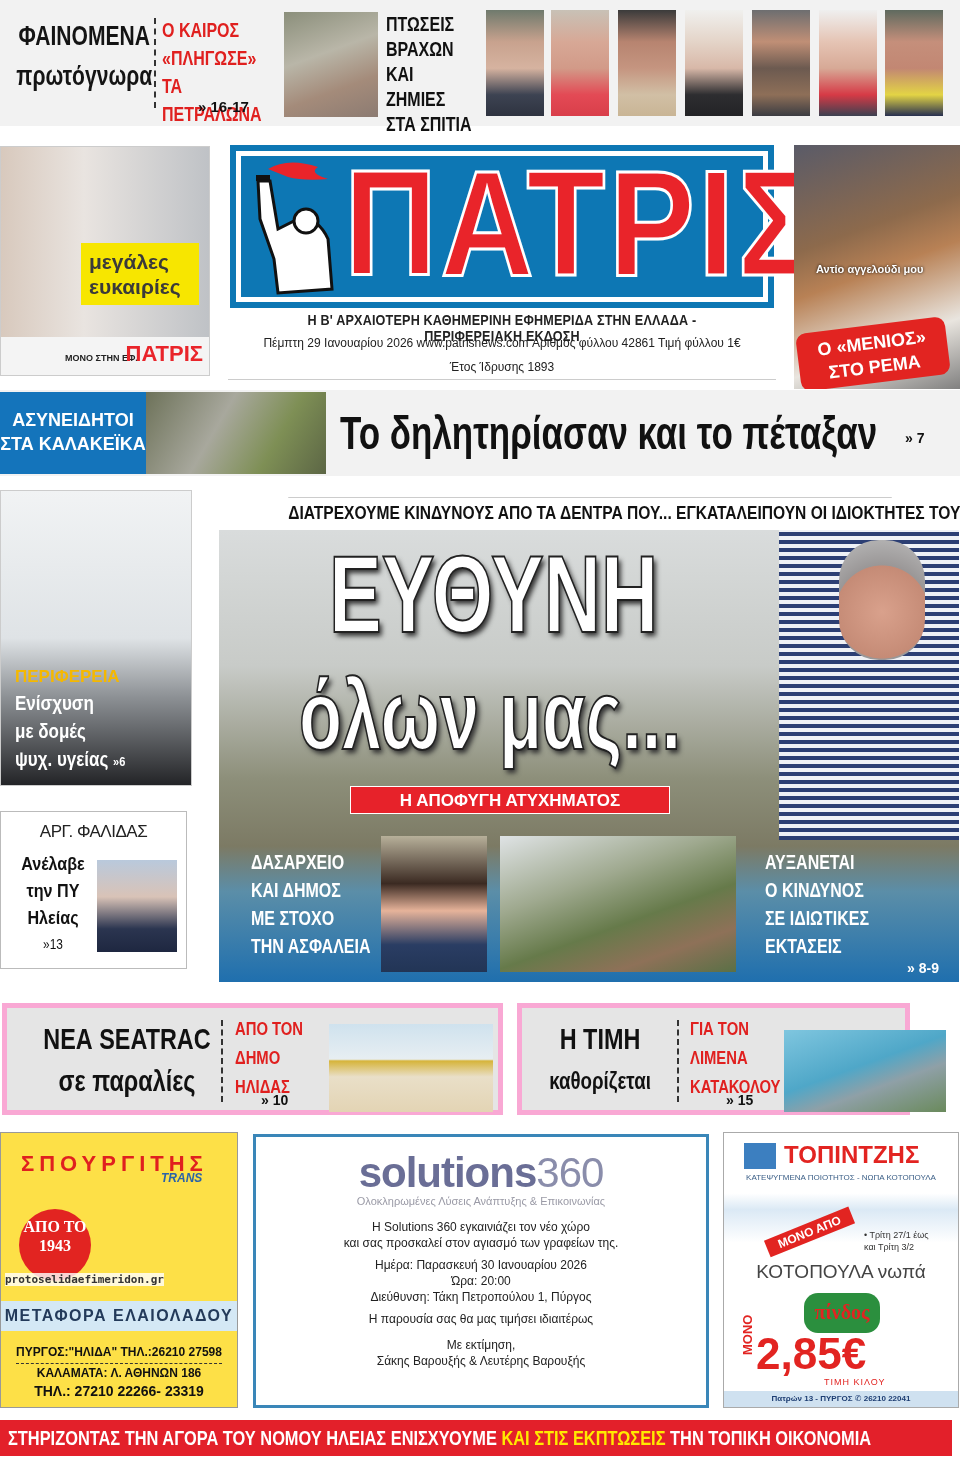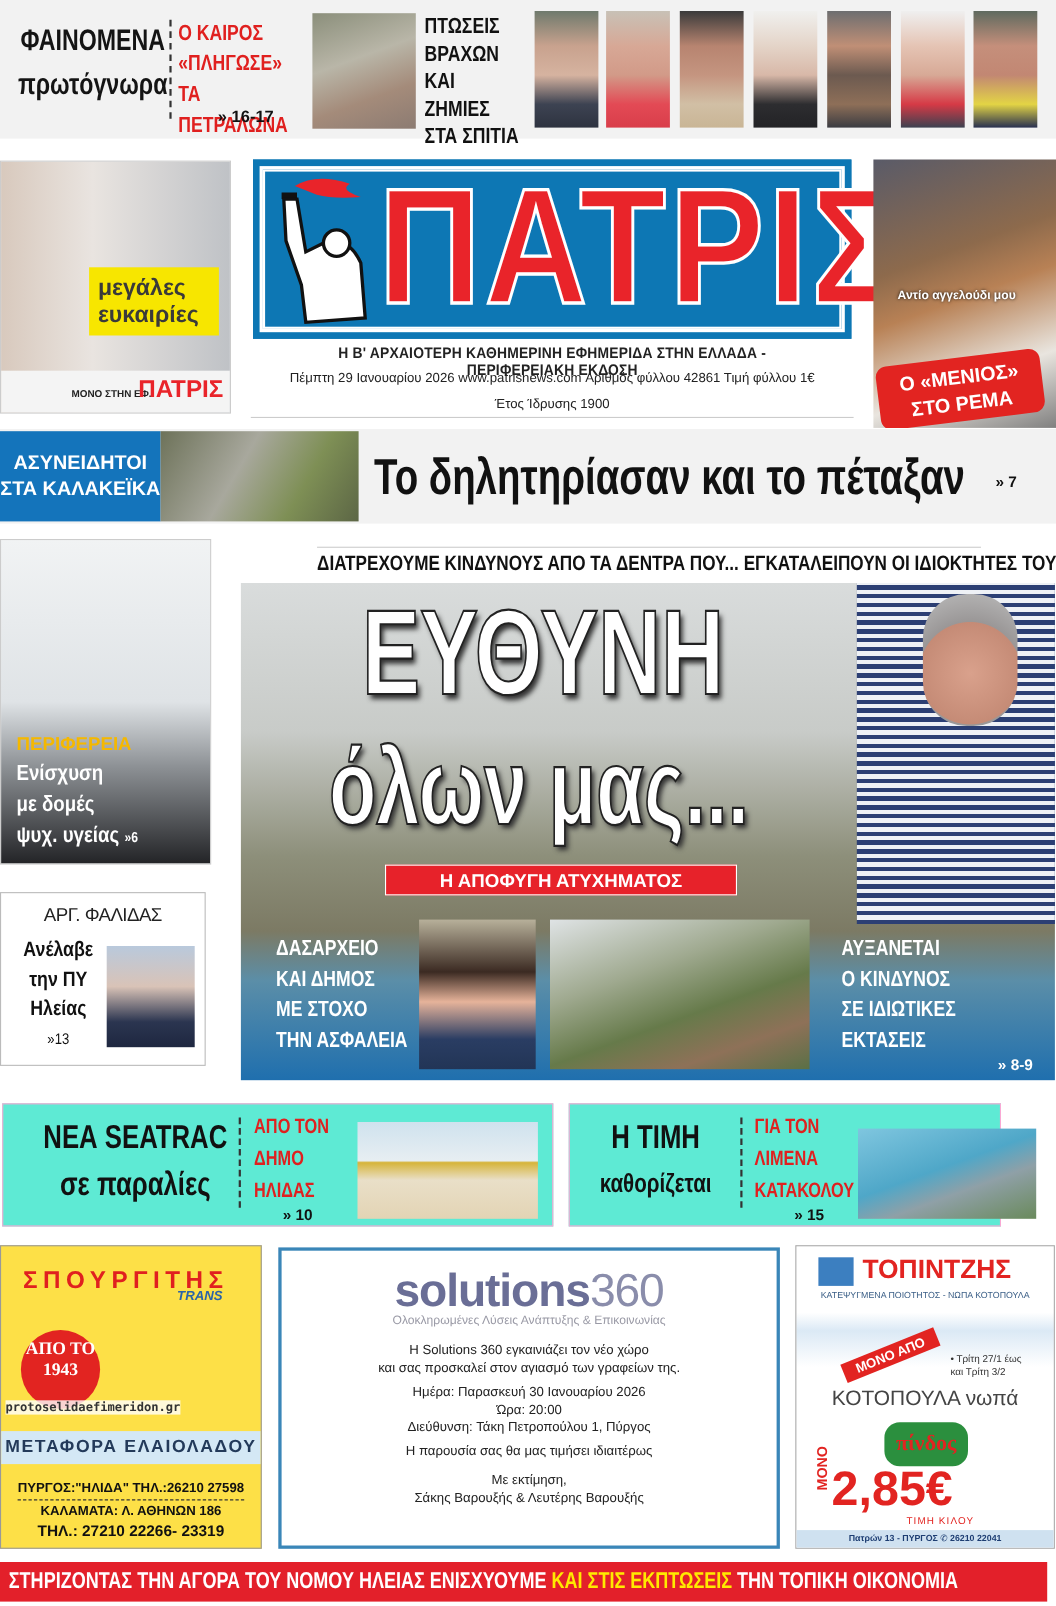--- a/index.html
+++ b/index.html
@@ -64,21 +64,21 @@
   #hero-man { position:absolute; left:560px; top:0; width:180px; height:310px; background: repeating-linear-gradient(0deg,#2c3f74 0 4px,#eef1f6 4px 8px), #39497a; }
   #hero-man-head { position:absolute; left:620px; top:10px; width:86px; height:120px; border-radius:40px 40px 40px 40px; background: radial-gradient(circle at 50% 60%,#d9a18c 0%,#c58b76 55%,#9a9797 56%,#bdbdbd 100%); }
   #hero-banner { position:absolute; left:131px; top:256px; width:320px; height:28px; background:#e7222a; color:#fff; font-weight:bold; text-align:center; font-size:17px; line-height:28px; border:1px solid #fff; }
   #hero-left-text { position:absolute; left:32px; top:318px; color:#fff; font-weight:bold; font-size:20px; line-height:28px; transform: scaleX(0.8); transform-origin:left top; width:160px; }
   #hero-photo1 { position:absolute; left:162px; top:306px; width:106px; height:136px; background: linear-gradient(180deg,#b7b09a 0%,#3b2a22 35%,#e6b39a 55%,#2a3d63 80%,#223556 100%); }
   #hero-photo2 { position:absolute; left:281px; top:306px; width:236px; height:136px; background: linear-gradient(160deg,#dfe3e5 0%,#9fa98f 35%,#667a4a 60%,#8e7158 80%,#5a7046 100%); }
   #hero-right-text { position:absolute; left:546px; top:318px; color:#fff; font-weight:bold; font-size:20px; line-height:28px; transform: scaleX(0.8); transform-origin:left top; width:180px; }
   #hero-ref { position:absolute; right:20px; bottom:6px; color:#fff; font-weight:bold; font-size:14px; }
 
   
-  .teaser-box { position:absolute; top:1003px; height:112px; border:1px solid #f9a8d4; background:#5eead4; }
+  .teaser-box { position:absolute; top:1003px; height:112px; border:5px solid #f9a8d4; background:#e5e5e5; }
   .teaser-big { position:absolute; text-align:center; font-weight:bold; color:#111; transform: scaleX(0.78); }
   .teaser-div { position:absolute; top:12px; height:82px; border-left:2px dashed #333; }
   .teaser-red { position:absolute; top:6px; color:#e0201f; font-weight:bold; font-size:19px; line-height:29px; transform: scaleX(0.78); transform-origin:left top; width:120px; }
   .teaser-ref { position:absolute; bottom:2px; font-size:14px; font-weight:bold; }
 
   
   #ad-trans { left:0; top:1132px; width:238px; height:276px; border:1px solid #999; background:#fde047; overflow:hidden; }
   #ad-trans-logo { position:absolute; left:20px; top:18px; color:#e0201f; font-weight:bold; font-size:22px; letter-spacing:5px; }
   #ad-trans-sub { position:absolute; left:160px; top:38px; color:#2b63a8; font-style:italic; font-weight:bold; font-size:12px; }
   #ad-trans-seal { position:absolute; left:18px; top:76px; width:72px; height:72px; border-radius:50%; background:#e22421; color:#fff; text-align:center; font-family:"Liberation Serif", serif; font-size:16px; line-height:19px; padding-top:8px; font-weight:bold; }
@@ -159,21 +159,21 @@
   <svg id="logo-figure" viewBox="0 0 95 140">
     <path d="M20 10 Q40 -2 70 8 Q60 14 80 20 Q55 22 40 18 Z" fill="#e9242a"></path>
     <rect x="8" y="16" width="14" height="6" fill="#111"></rect>
     <path d="M10 22 L22 22 L30 70 L50 60 Q70 58 80 80 L84 130 L30 134 L26 100 L12 60 Z" fill="#fff" stroke="#111" stroke-width="3"></path>
     <circle cx="58" cy="62" r="12" fill="#fff" stroke="#111" stroke-width="3"></circle>
   </svg>
   <div id="logo-text" class="cond">ΠΑΤΡΙΣ</div>
 </div>
 <div class="abs" id="tagline">Η Β' ΑΡΧΑΙΟΤΕΡΗ ΚΑΘΗΜΕΡΙΝΗ ΕΦΗΜΕΡΙΔΑ ΣΤΗΝ ΕΛΛΑΔΑ - ΠΕΡΙΦΕΡΕΙΑΚΗ ΕΚΔΟΣΗ</div>
 <div class="abs" id="issue-line">Πέμπτη 29 Ιανουαρίου 2026  www.patrisnews.com  Αριθμός φύλλου 42861  Τιμή φύλλου 1€</div>
-<div class="abs" id="founded">Έτος Ίδρυσης 1900</div>
+<div class="abs" id="founded">Έτος Ίδρυσης 1893</div>
 <div class="abs" id="masthead-rule"></div>
 
 <div class="abs" id="dog">
   <div id="dog-caption">Αντίο αγγελούδι μου</div>
   <div id="dog-badge">
     <div>Ο «ΜΕΝΙΟΣ»</div>
     <div>ΣΤΟ ΡΕΜΑ</div>
   </div>
 </div>
 

